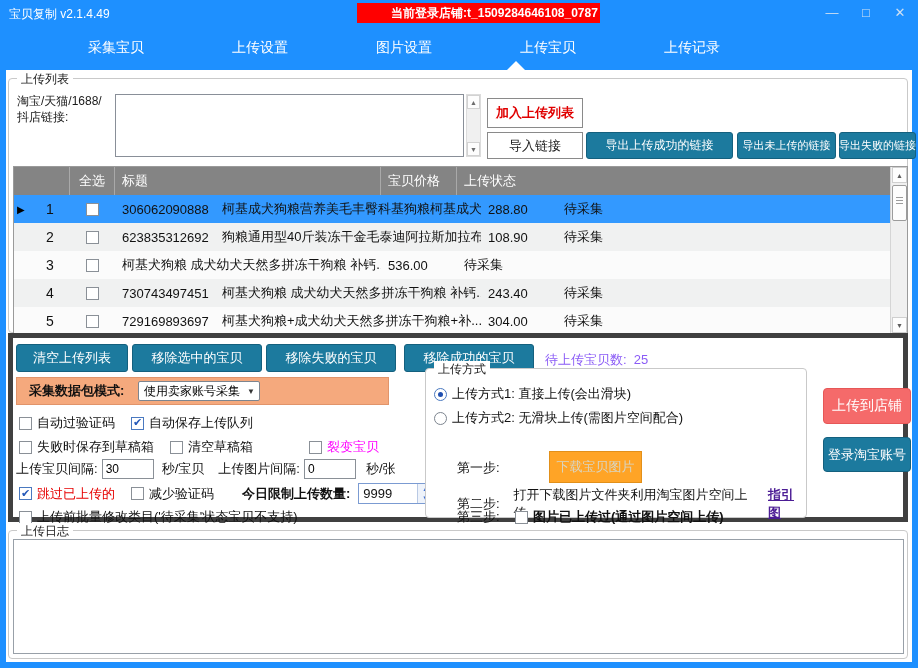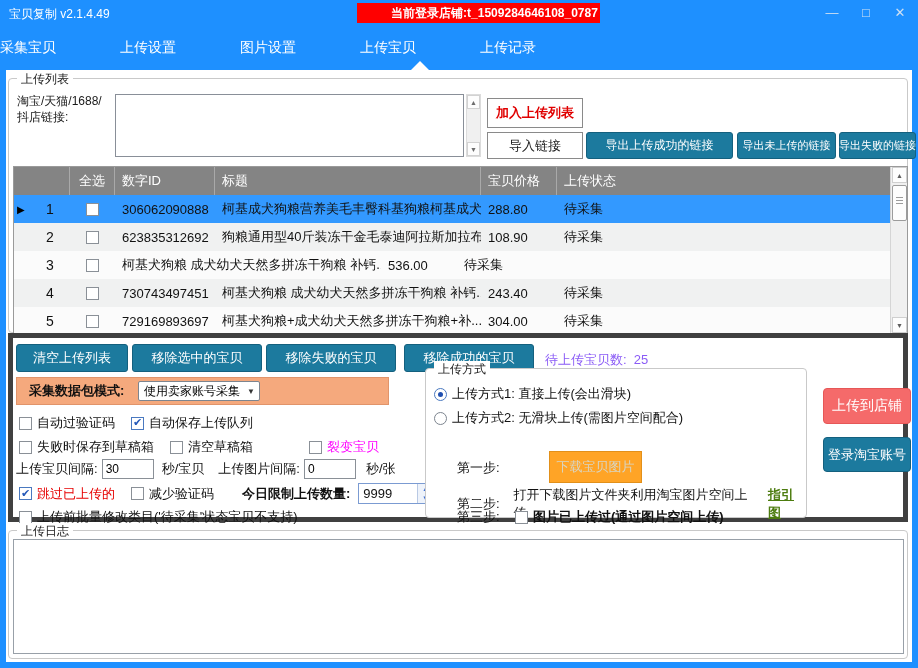--- a/index.html
+++ b/index.html
@@ -10,22 +10,22 @@
   
   .titlebar { position:absolute; left:0; top:0; width:100%; height:26px; }
   .app-title { position:absolute; left:9px; top:6px; color:#fff; font-size:12px; }
   .banner { position:absolute; left:357px; top:3px; width:243px; height:20px; background:#FF0000;
             color:#fff; font-size:12px; font-weight:bold; display:flex; align-items:center; justify-content:center;padding-left:32px; }
   .winbtns { position:absolute; right:8px; top:2px; display:flex; gap:14px; }
   .winbtn { width:20px; height:20px; color:#cfe0f2; font-size:13px; display:flex; align-items:center; justify-content:center; cursor:default; }
 
   
   .tabbar { position:absolute; left:0; top:26px; width:100%; height:44px; display:flex; }
-  .tab { position:relative; width:120px; height:44px; display:flex; align-items:center; justify-content:flex-start;
-         color:#fff; font-size:14px; }
+  .tab { position:relative; width:120px; height:44px; display:flex; align-items:center; justify-content:flex-end;
+         color:#fff; font-size:14px;margin-left:24px; }
   .tab-arrow { position:absolute; bottom:0; left:50%; margin-left:-9px; width:0; height:0;
                border-left:9px solid transparent; border-right:9px solid transparent; border-bottom:9px solid #fff; }
 
   
   .content { position:absolute; left:6px; top:70px; width:906px; height:592px; background:#fff; }
 
   .group { position:absolute; border:1px solid #c9c9c9; border-radius:4px; background:#fff; }
   .gtitle { position:absolute; top:-8px; left:8px; background:#fff; padding:0 4px; font-size:12px; color:#1a1a1a; }
 
   #grp-list { left:2px; top:8px; width:900px; height:255px; }
@@ -105,21 +105,21 @@
   .spinner .num { flex:1; font-size:13px; padding:2px 0 0 4px; }
   .spinner .arrows { width:15px; border-left:1px solid #b9c9e4; display:flex; flex-direction:column; }
   .spinner .sa { flex:1; font-size:6px; color:#3A6CD4; display:flex; align-items:center; justify-content:center; background:#eef3fb; }
 
   
   #grp-mode { left:412px; top:30px; width:382px; height:150px; }
   .mrow { position:absolute; display:flex; align-items:center; font-size:13px; color:#111; }
   .steplabel { width:58px; }
   #btn-step1 { position:absolute; left:92px; top:-8px; width:93px; height:32px; background:#FFA426; border:1px solid #e2901a;
                color:#d8d5c4; font-size:13px; }
-  .guide-link { color:#4d7c0f; text-decoration:underline; margin-left:14px; }
+  .guide-link { color:#4c1d95; text-decoration:underline; margin-left:14px; }
   .bold { font-weight:bold; }
 
   .side-btn { position:absolute; left:810px; width:88px; border-radius:4px; color:#fff; font-size:13px; }
   #btn-upload { top:50px; height:36px; background:#F56A6A; border:1px solid #e65757; font-size:14px; }
   #btn-login  { top:99px; height:35px; background:#1C7A9E; border:1px solid #14607e; }
 
   
   #grp-log { left:2px; top:460px; width:900px; height:129px; }
   .logbox { position:absolute; left:4px; top:8px; width:891px; height:115px; border:1px solid #98a0a8; background:#fff;
             font-size:12px; padding:2px; overflow:hidden; }
@@ -177,21 +177,20 @@
       <div class="btn btn-white" id="btn-import">导入链接</div>
       <div class="btn btn-teal" id="btn-exp1">导出上传成功的链接</div>
       <div class="btn btn-teal" id="btn-exp2">导出未上传的链接</div>
       <div class="btn btn-teal" id="btn-exp3">导出失败的链接</div>
 
       <div class="tbl">
         <div class="tbl-main">
           <div class="thead" id="thead">
               <div class="hcell c0"></div>
               <div class="hcell c1">全选</div>
-              <div class="hcell c2">数字ID</div>
               <div class="hcell c3">标题</div>
               <div class="hcell c4">宝贝价格</div>
               <div class="hcell c5">上传状态</div>
             </div>
           <div id="tbody">
               <div class="trow sel">
                 <div class="cell c0">
                   <span class="marker">▶</span>
                   <span class="rownum">1</span>
                 </div>

